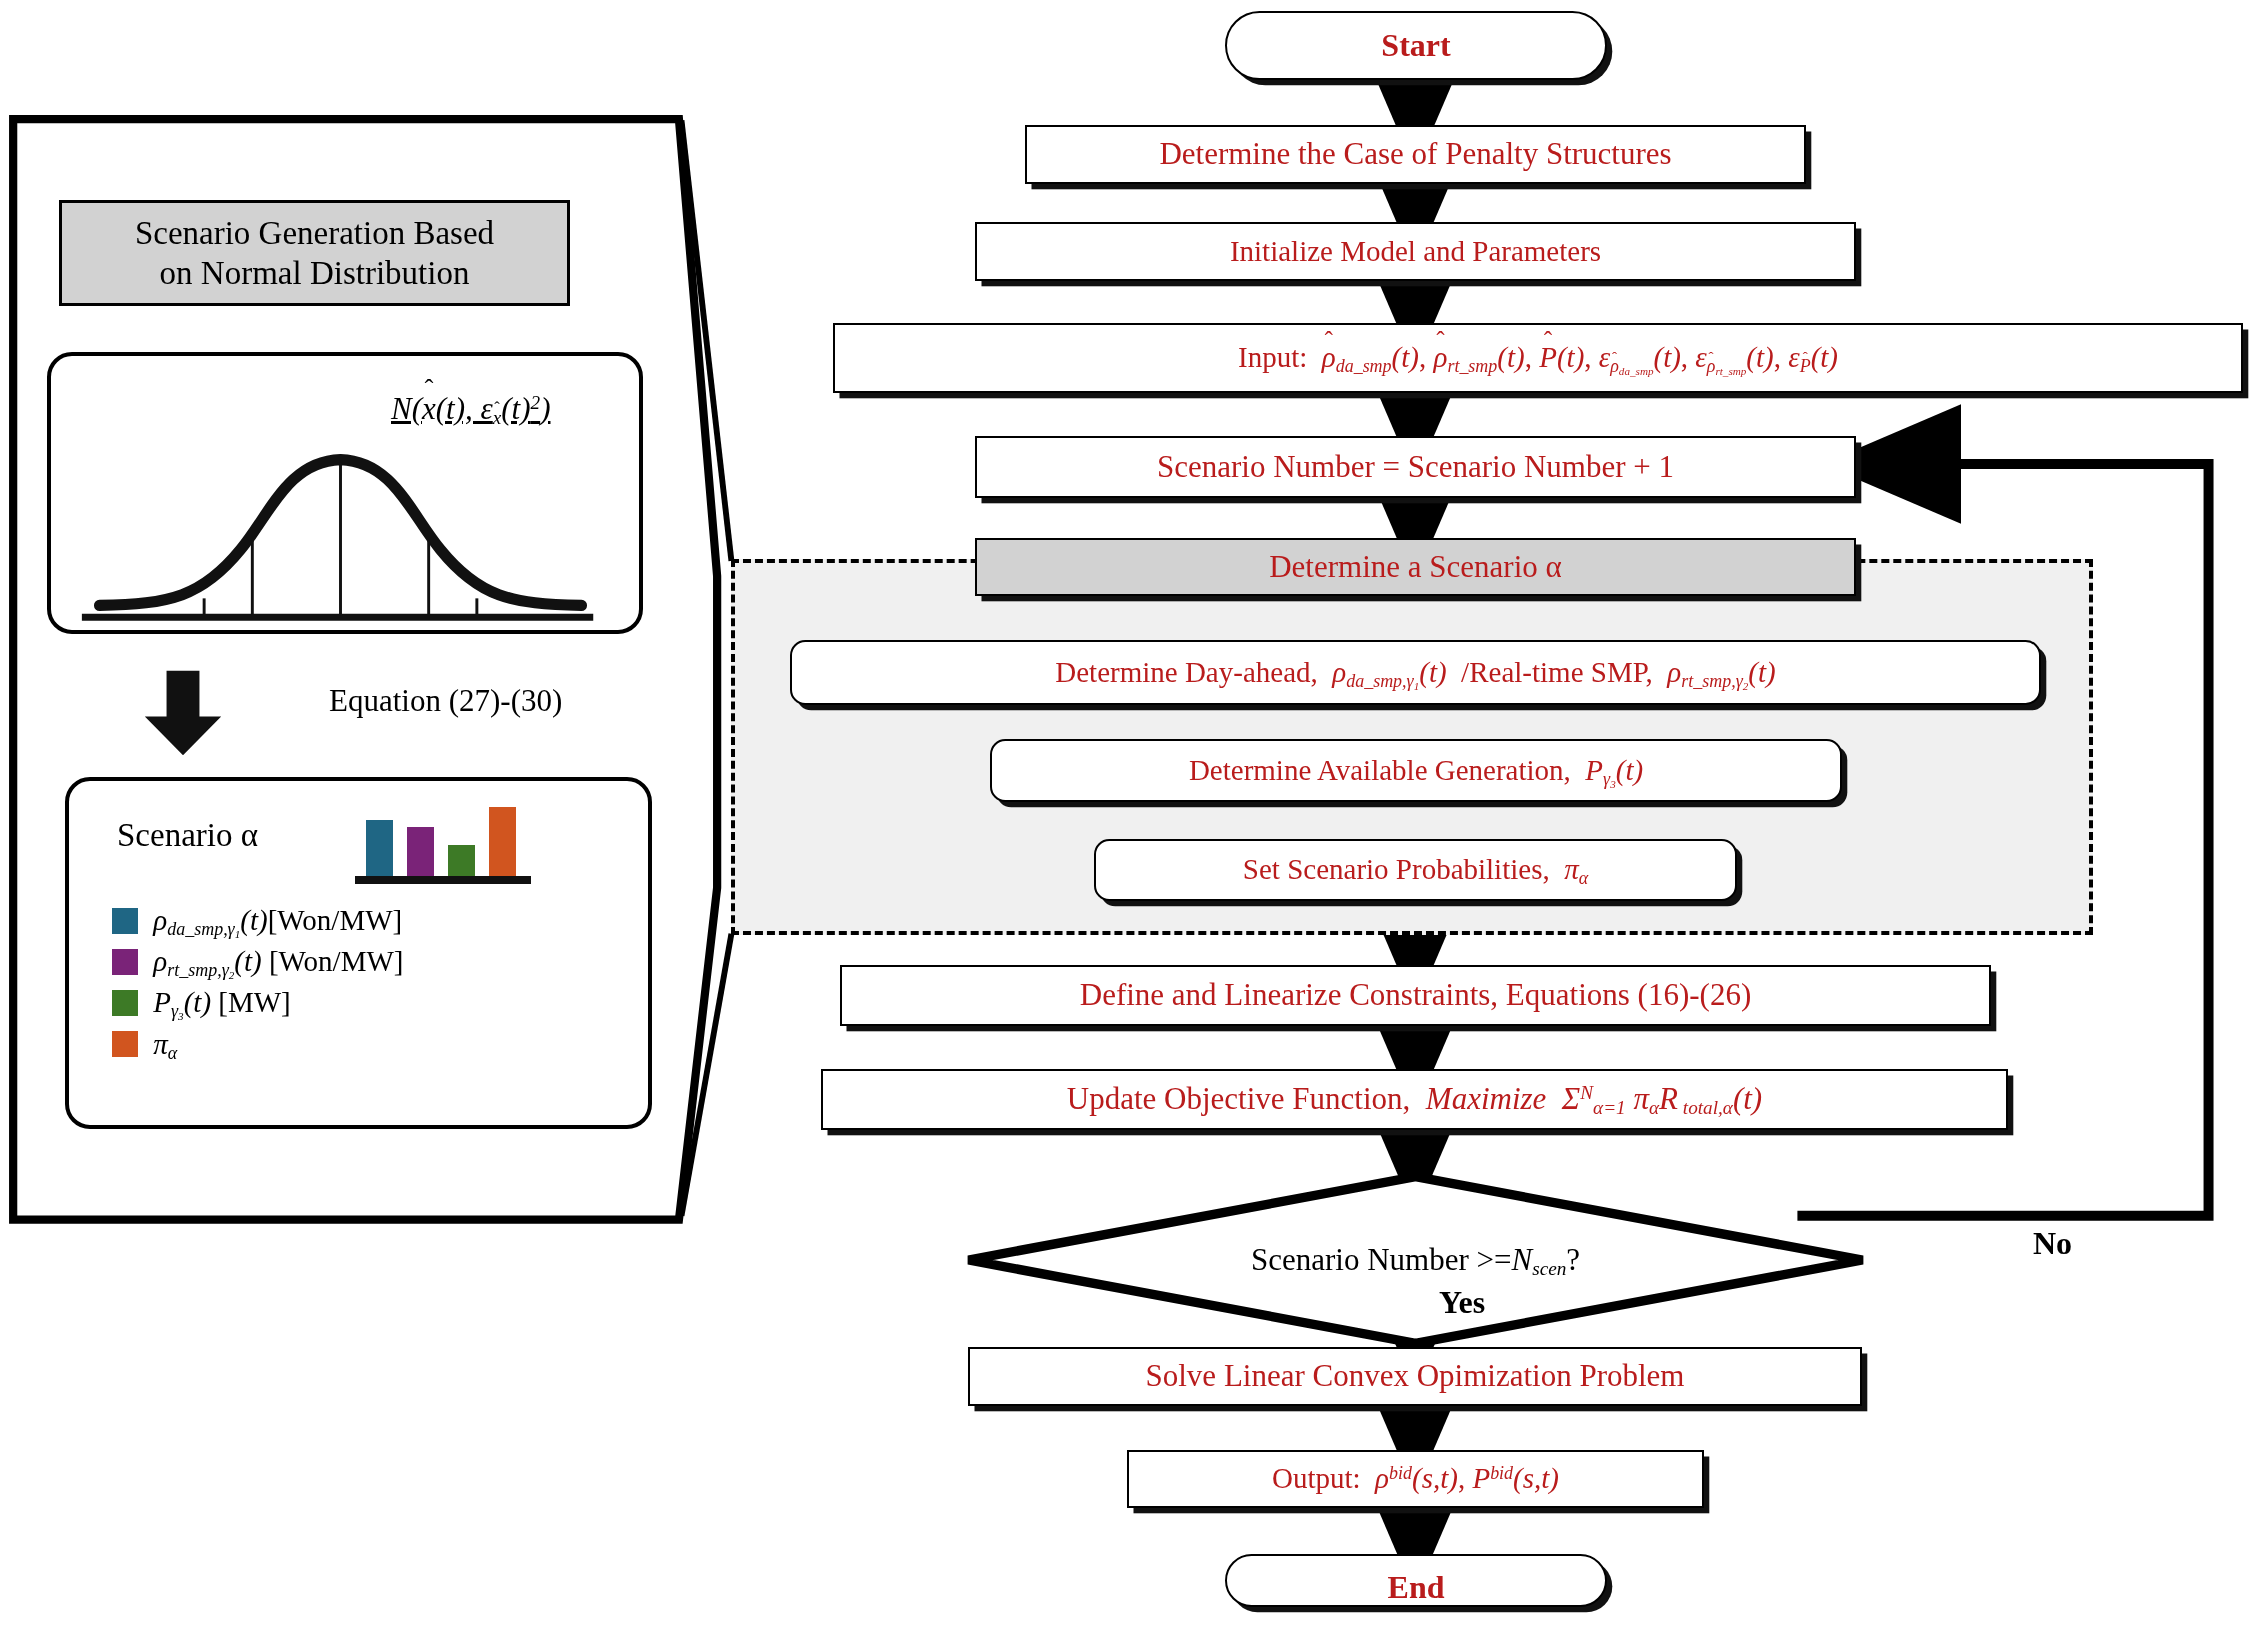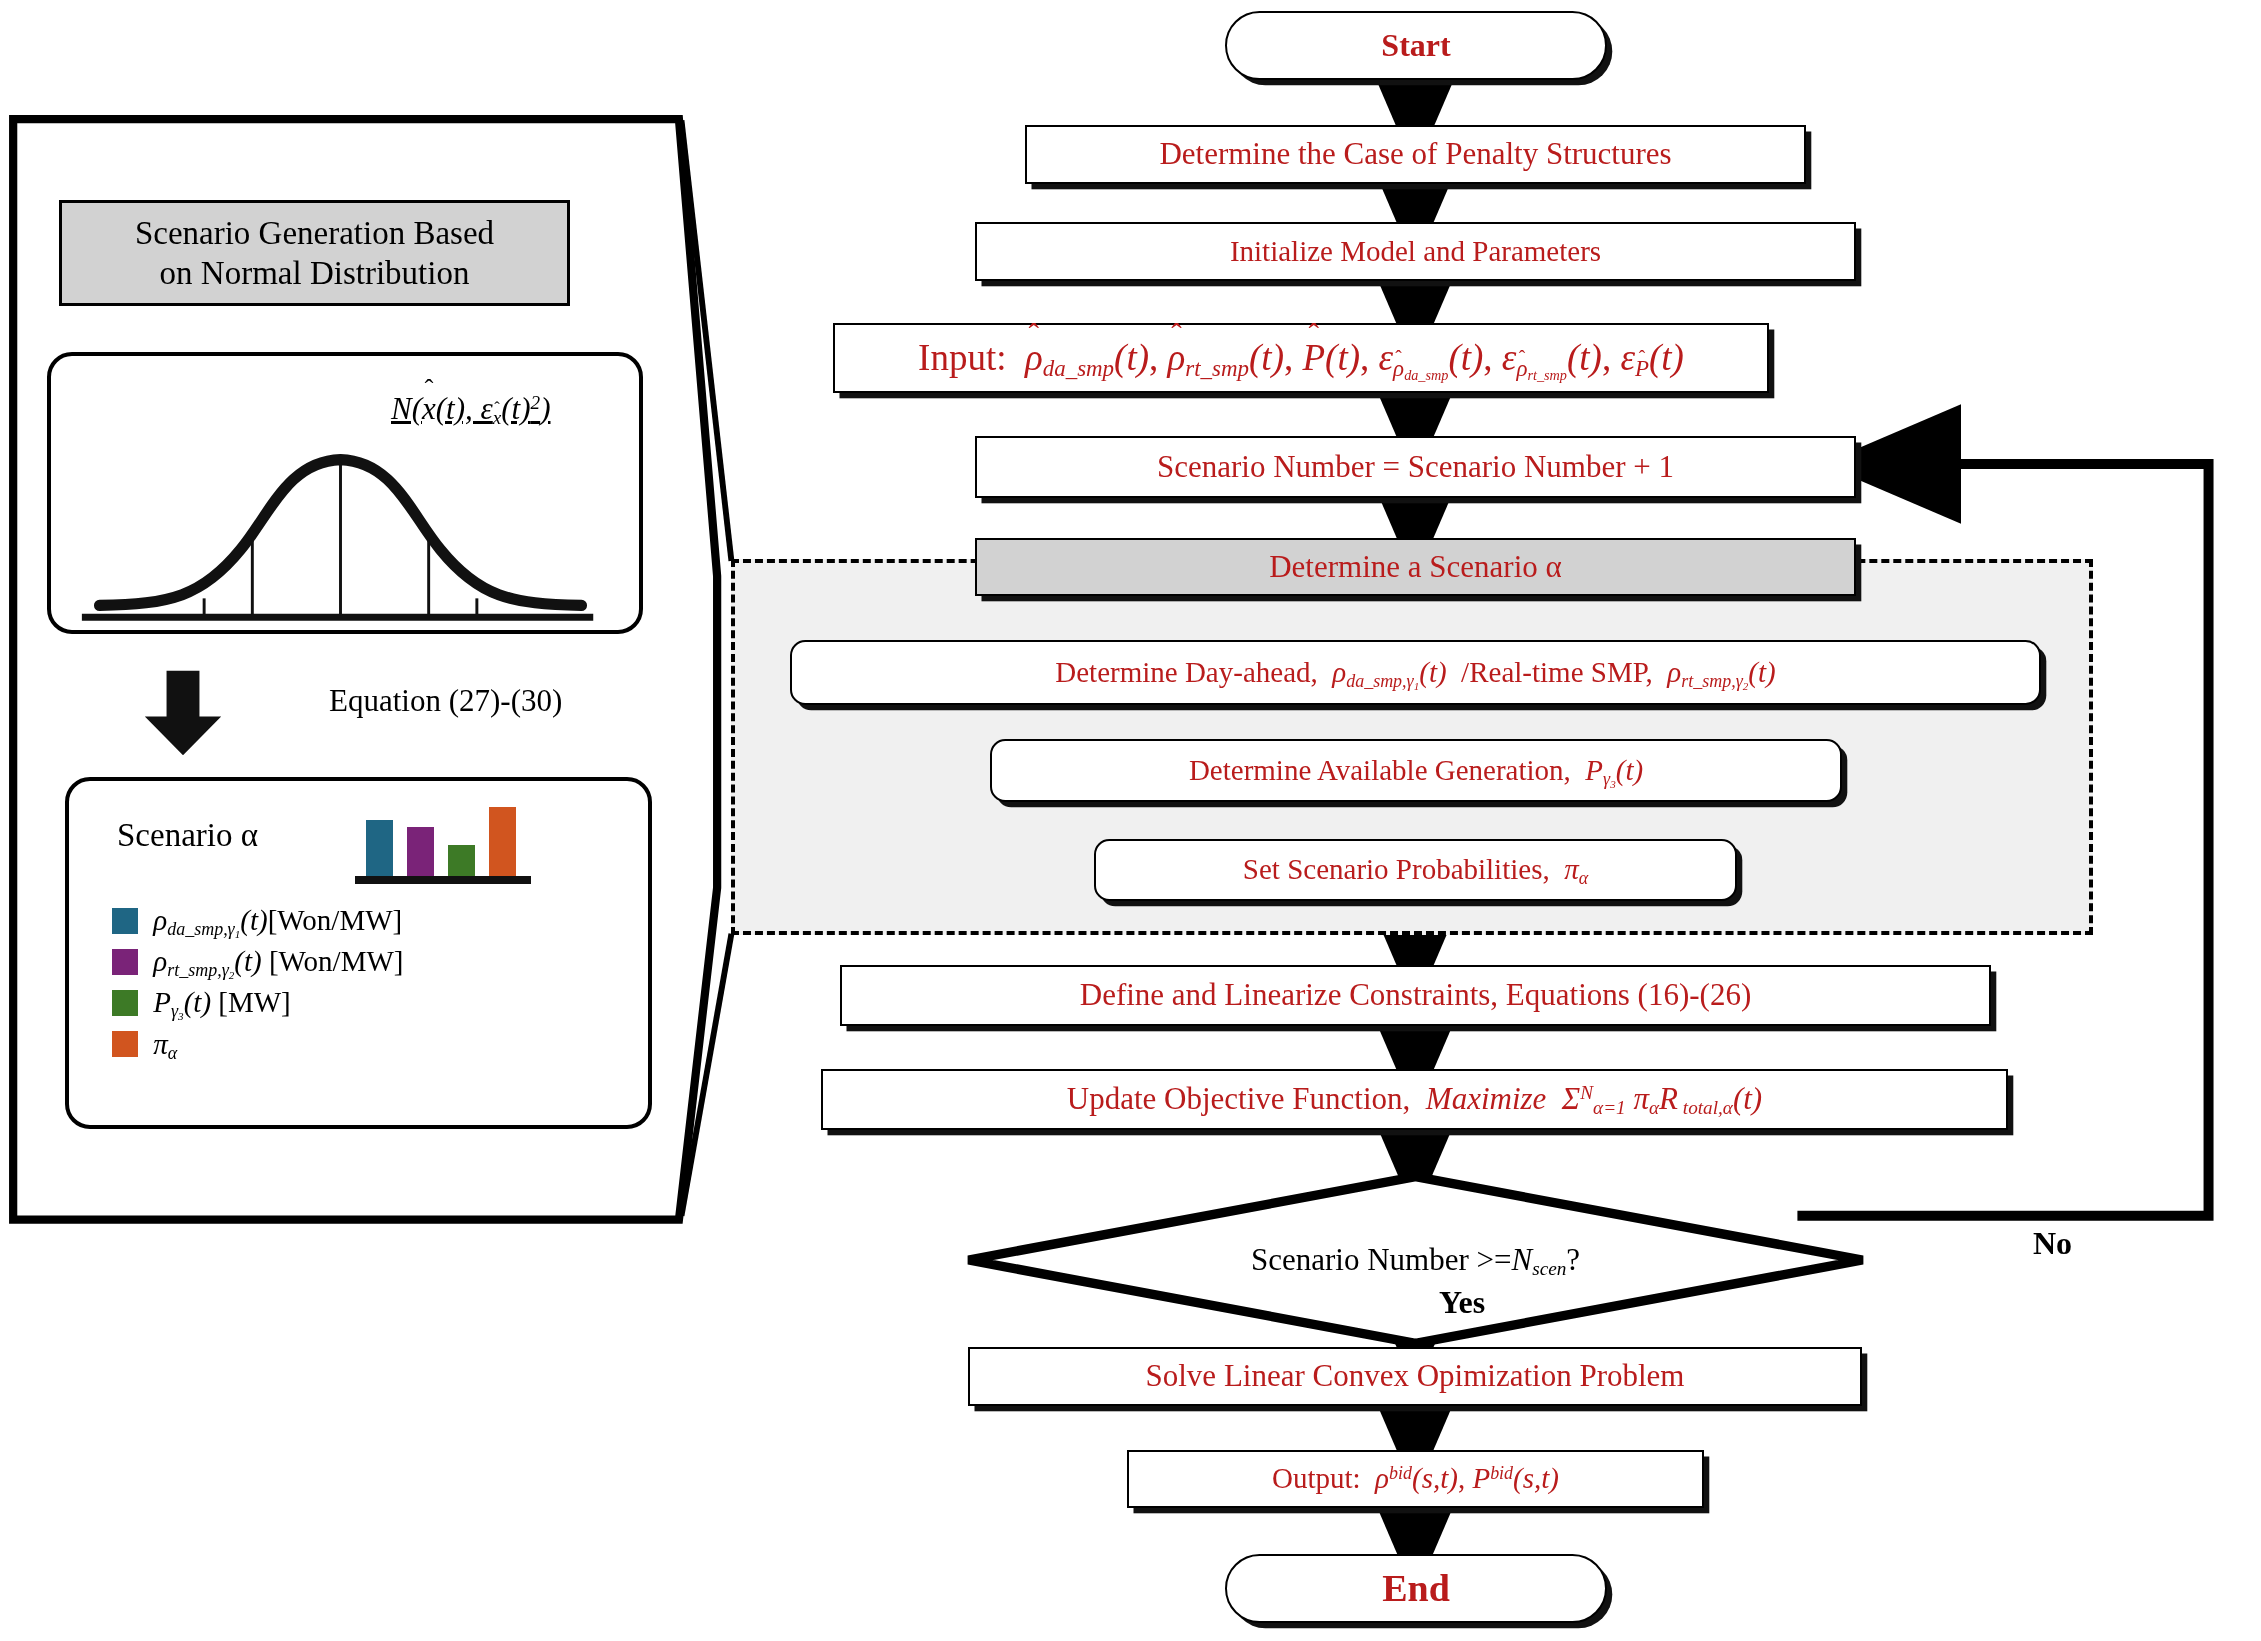--- a/index.html
+++ b/index.html
@@ -104,21 +104,21 @@
   </div>
 
   <div class="node proc" style="left:1025px;top:125px;width:781px;height:59px;font-size:31px;">
     <span class="txt">Determine the Case of Penalty Structures</span>
   </div>
 
   <div class="node proc" style="left:975px;top:222px;width:881px;height:59px;font-size:29px;">
     <span class="txt">Initialize Model and Parameters</span>
   </div>
 
-  <div class="node proc" style="left:833px;top:323px;width:936px;height:70px;font-size:37px;">
+  <div class="node proc" style="left:833px;top:323px;width:1410px;height:70px;font-size:29px;">
     <span class="txt">
       <span>Input:</span>
       <span class="m">&nbsp;<span class="hatw">ρ<span class="hat">̂</span></span><sub>da_smp</sub>(t)</span>,
       <span class="m"><span class="hatw">ρ<span class="hat">̂</span></span><sub>rt_smp</sub>(t)</span>,
       <span class="m"><span class="hatw">P<span class="hat">̂</span></span>(t)</span>,
       <span class="m">ε<sub><span class="hatw">ρ<span class="hat">̂</span></span><sub>da_smp</sub></sub>(t)</span>,
       <span class="m">ε<sub><span class="hatw">ρ<span class="hat">̂</span></span><sub>rt_smp</sub></sub>(t)</span>,
       <span class="m">ε<sub><span class="hatw">P<span class="hat">̂</span></span></sub>(t)</span>
     </span>
   </div>
@@ -188,21 +188,21 @@
   </div>
 
   <div class="node proc" style="left:1127px;top:1450px;width:577px;height:58px;font-size:29px;">
     <span class="txt">
       <span>Output:</span>
       <span class="m">&nbsp;ρ<sup>bid</sup>(s,t)</span>,
       <span class="m">P<sup>bid</sup>(s,t)</span>
     </span>
   </div>
 
-  <div class="node term" style="left:1225px;top:1554px;width:382px;height:69px;font-size:38px;">
+  <div class="node term" style="left:1225px;top:1554px;width:382px;height:53px;font-size:32px;align-items:flex-end;">
     <span class="txt">End</span>
   </div>
 
   <svg class="callout" width="723" height="1234" viewBox="0 0 1230 2100" style="left:5.9px;top:112px;">
     <polygon points="12,12 1145,12 1210,790 1210,1320 1145,1885 12,1885" fill="#ffffff" stroke="#000" stroke-width="14"></polygon>
   </svg>
 
   <div class="panel-title" style="left:59px;top:200px;width:511px;height:106px;font-size:33px;">
     <div>
       <div>Scenario Generation Based</div>

